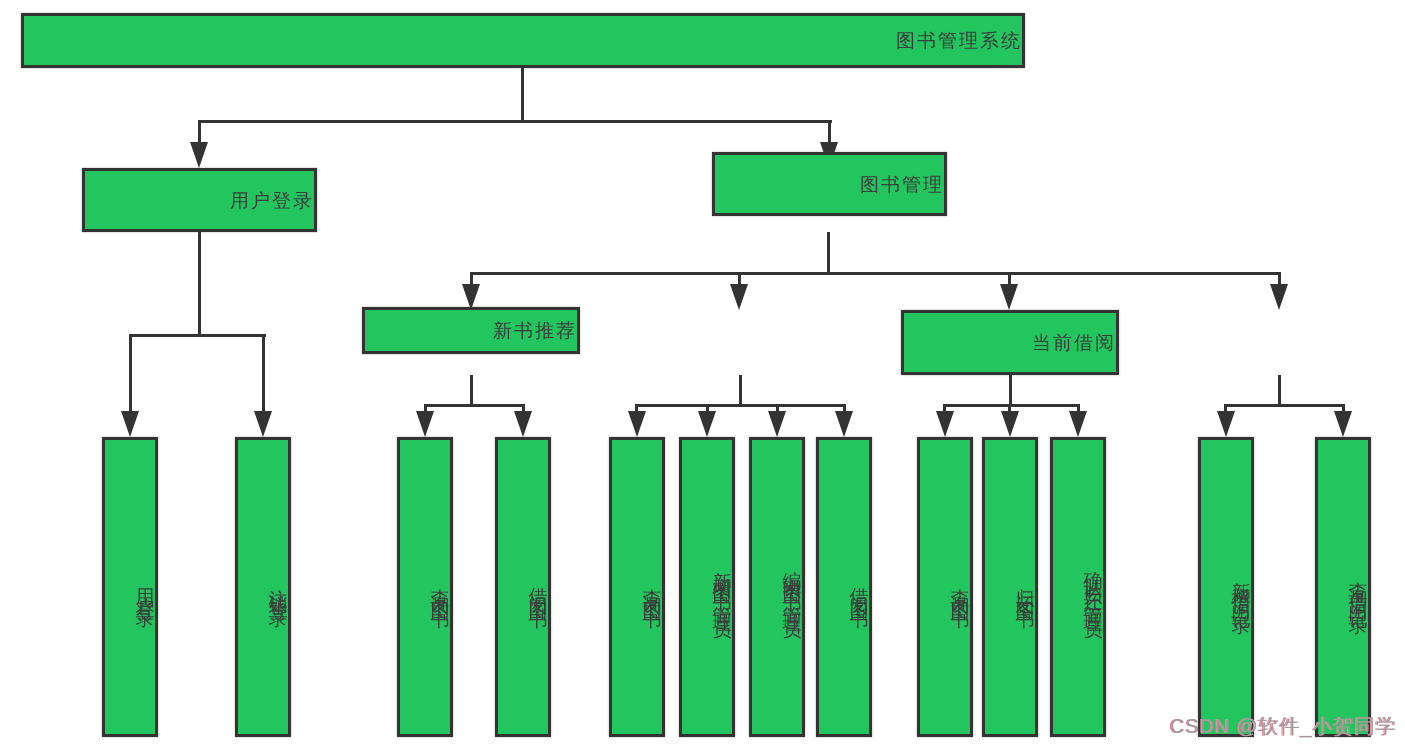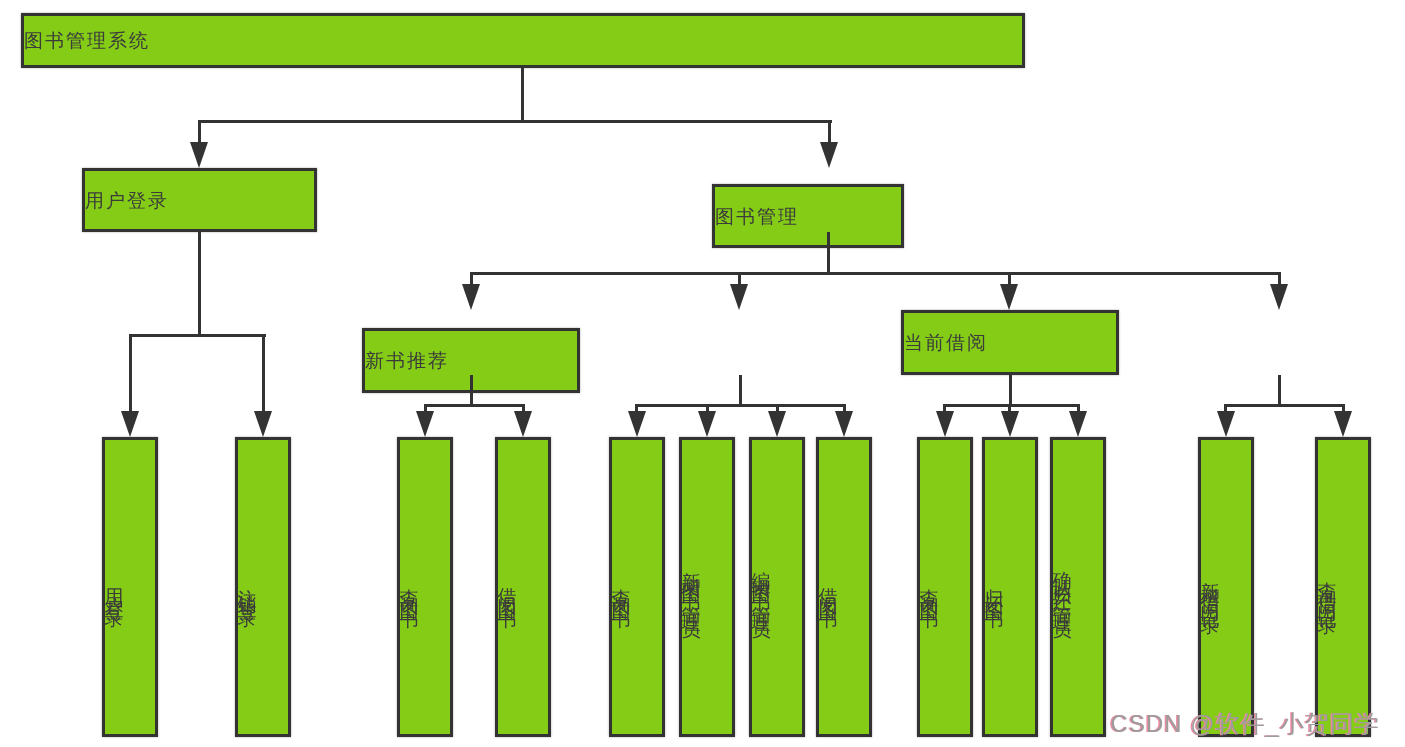--- a/index.html
+++ b/index.html
@@ -9,36 +9,36 @@
     --watermark-accent:#e98a9e;
     --background:#ffffff;
   }
   html,body{margin:0;padding:0;background:var(--background);}
   .canvas{
     position:relative;width:1405px;height:747px;background:var(--background);
     font-family:"Liberation Sans","DejaVu Sans",sans-serif;overflow:hidden;
   }
   .box{
     position:absolute;box-sizing:border-box;border:3px solid var(--line);
-    background:#84cc16;display:flex;align-items:center;justify-content:flex-start;
+    background:#22c55e;display:flex;align-items:center;justify-content:flex-end;
     color:var(--text);box-shadow:0 0 2px rgba(80,80,80,.45);
   }
   .box .lbl{font-size:19px;letter-spacing:2px;line-height:1;}
   .leaf .lbl{
     writing-mode:vertical-rl;text-orientation:mixed;
     font-size:19px;letter-spacing:7px;line-height:1;
   }
   .ln{position:absolute;background:var(--line);}
   .ah{
     position:absolute;width:0;height:0;
     border-left:9px solid transparent;border-right:9px solid transparent;
     border-top:26px solid var(--line);
   }
   .watermark{
-    position:absolute;right:25px;bottom:7px;font-size:24px;letter-spacing:1px;
+    position:absolute;right:8px;bottom:7px;font-size:20px;letter-spacing:1px;
     color:var(--watermark);text-shadow:-1.5px 0 0 var(--watermark-accent);
     white-space:nowrap;
   }
 </style>
 </head>
 <body>
 
 <div class="canvas">
 
   <div class="box" style="left:21px;top:13px;width:1004px;height:55px">
@@ -48,21 +48,21 @@
   <div class="ln" style="left:521px;top:68px;width:3px;height:55px"></div>
   <div class="ln" style="left:198px;top:120px;width:634px;height:3px"></div>
   <div class="ln" style="left:198px;top:120px;width:3px;height:26px"></div>
   <div class="ln" style="left:828px;top:120px;width:3px;height:26px"></div>
   <div class="ah" style="left:190px;top:142px"></div>
   <div class="ah" style="left:820px;top:142px"></div>
 
   <div class="box" style="left:82px;top:168px;width:235px;height:64px">
     <span class="lbl">用户登录</span>
   </div>
-  <div class="box" style="left:712px;top:184px;width:192px;height:64px">
+  <div class="box" style="left:712px;top:152px;width:235px;height:64px">
     <span class="lbl">图书管理</span>
   </div>
 
   <div class="ln" style="left:198px;top:232px;width:3px;height:105px"></div>
   <div class="ln" style="left:129px;top:334px;width:137px;height:3px"></div>
   <div class="ln" style="left:129px;top:334px;width:3px;height:80px"></div>
   <div class="ln" style="left:262px;top:334px;width:3px;height:80px"></div>
   <div class="ah" style="left:121px;top:411px"></div>
   <div class="ah" style="left:254px;top:411px"></div>
 
@@ -70,21 +70,21 @@
   <div class="ln" style="left:470px;top:272px;width:811px;height:3px"></div>
   <div class="ln" style="left:470px;top:272px;width:3px;height:15px"></div>
   <div class="ln" style="left:738px;top:272px;width:3px;height:15px"></div>
   <div class="ln" style="left:1008px;top:272px;width:3px;height:15px"></div>
   <div class="ln" style="left:1278px;top:272px;width:3px;height:15px"></div>
   <div class="ah" style="left:462px;top:284px"></div>
   <div class="ah" style="left:730px;top:284px"></div>
   <div class="ah" style="left:1000px;top:284px"></div>
   <div class="ah" style="left:1270px;top:284px"></div>
 
-  <div class="box" style="left:362px;top:328px;width:218px;height:65px">
+  <div class="box" style="left:362px;top:307px;width:218px;height:47px">
     <span class="lbl">新书推荐</span>
   </div>
   <div class="box" style="left:901px;top:310px;width:218px;height:65px">
     <span class="lbl">当前借阅</span>
   </div>
 
   <div class="ln" style="left:470px;top:375px;width:3px;height:32px"></div>
   <div class="ln" style="left:424px;top:404px;width:101px;height:3px"></div>
   <div class="ln" style="left:424px;top:404px;width:3px;height:10px"></div>
   <div class="ln" style="left:522px;top:404px;width:3px;height:10px"></div>

